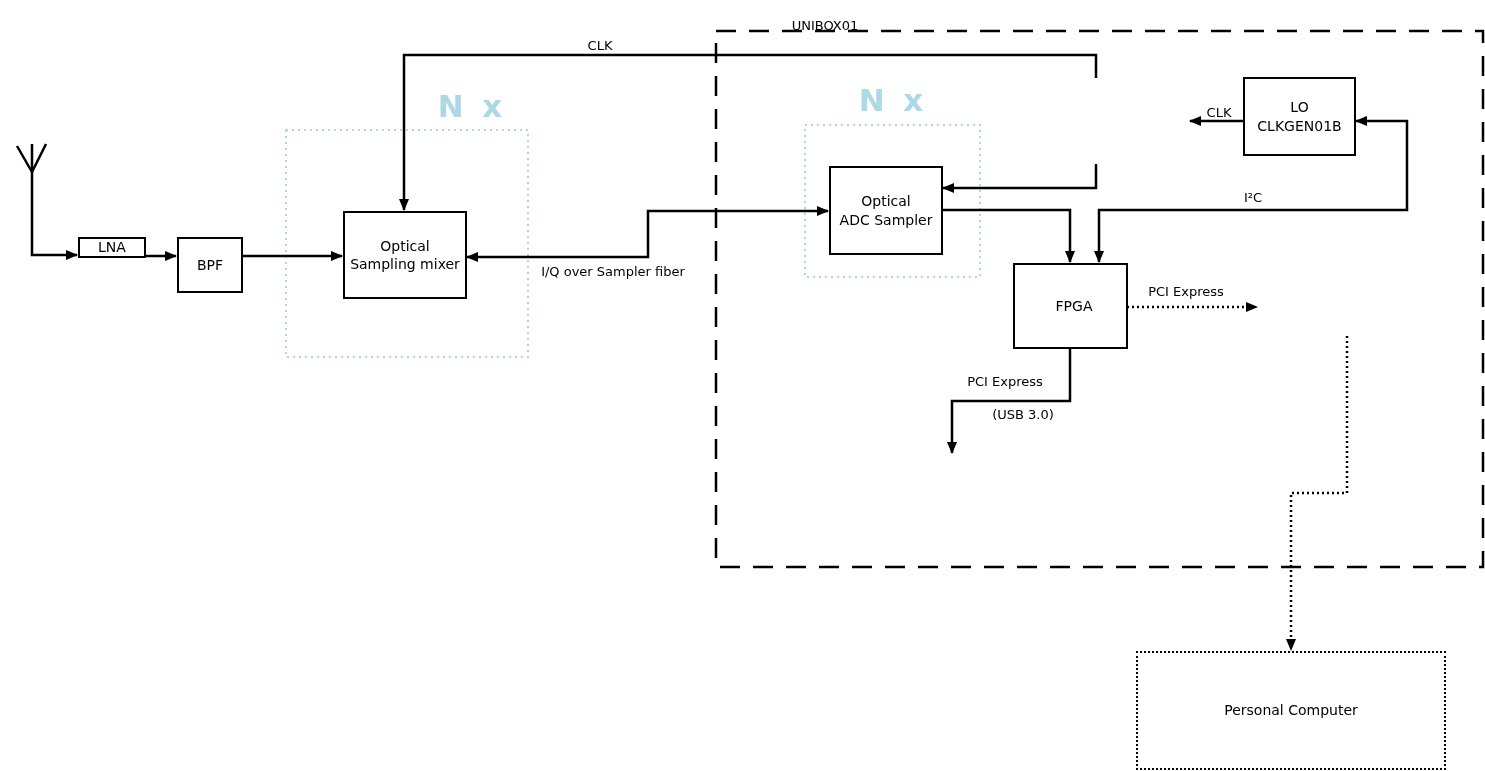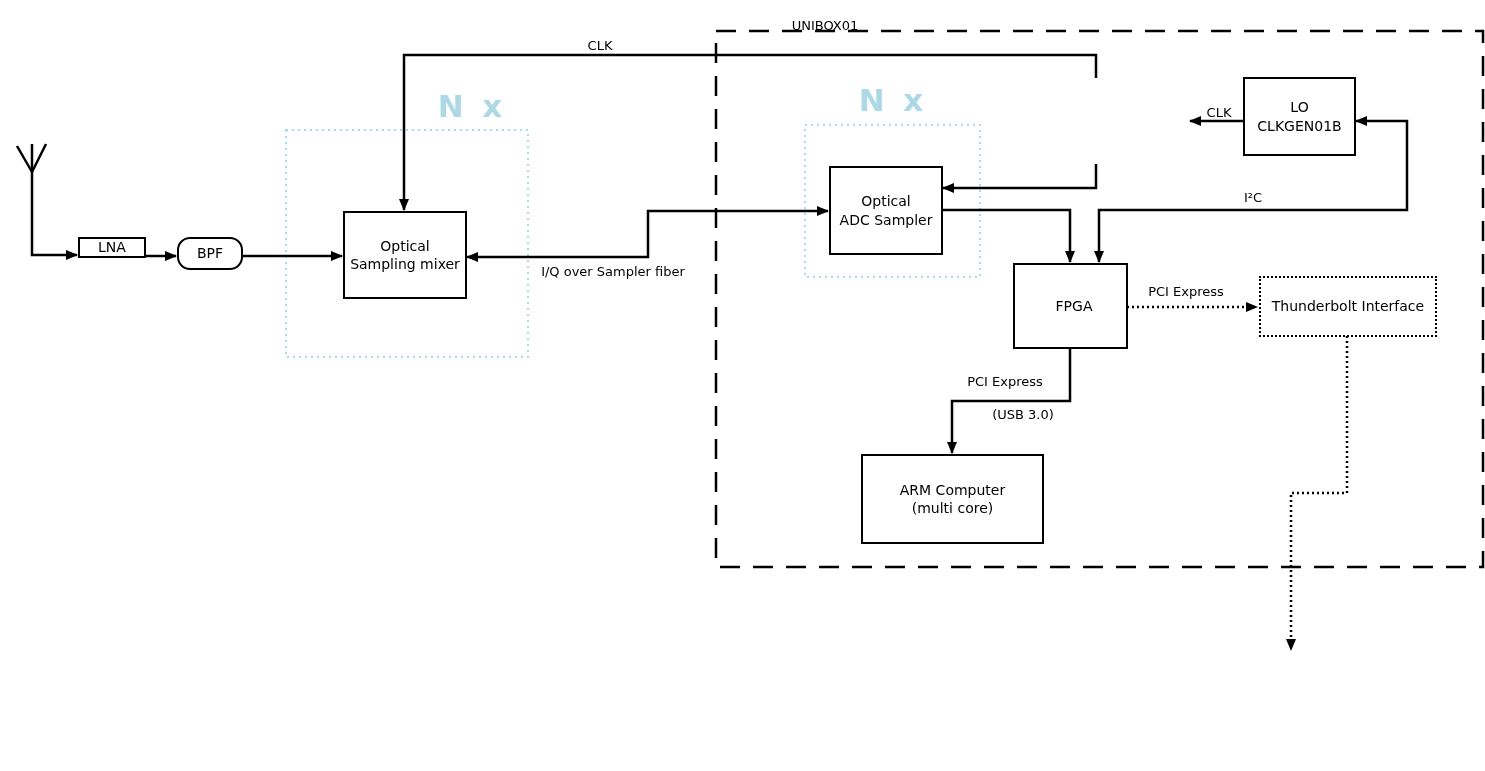--- a/index.html
+++ b/index.html
@@ -51,31 +51,29 @@
     <polyline points="942,210 1070,210 1070,262" fill="none" stroke="#000" stroke-width="2.5" marker-end="url(#arr)"></polyline>
     <polyline points="1356,121 1407,121 1407,210 1099,210 1099,262" fill="none" stroke="#000" stroke-width="2.5" marker-start="url(#arr)" marker-end="url(#arr)"></polyline>
     <polyline points="1243,121 1190,121" fill="none" stroke="#000" stroke-width="2.5" marker-end="url(#arr)"></polyline>
     <polyline points="1070,349 1070,401 952,401 952,453" fill="none" stroke="#000" stroke-width="2.5" marker-end="url(#arr)"></polyline>
 
     <polyline points="1127,307 1257,307" fill="none" stroke="#000" stroke-width="2.5" stroke-dasharray="2,3" marker-end="url(#arr)"></polyline>
     <polyline points="1347,336 1347,493 1291,493 1291,650" fill="none" stroke="#000" stroke-width="2.5" stroke-dasharray="2,3" marker-end="url(#arr)"></polyline>
   </svg>
 
   <div class="node" style="left:78px;top:237px;width:68px;height:21px;">LNA</div>
-  <div class="node" style="left:177px;top:237px;width:66px;height:33px;border-radius:13px;">BPF</div>
+  <div class="node" style="left:177px;top:237px;width:66px;height:56px;">BPF</div>
   <div class="node" style="left:343px;top:211px;width:124px;height:88px;">Optical
 Sampling mixer</div>
   <div class="node" style="left:829px;top:166px;width:114px;height:89px;">Optical
 ADC Sampler</div>
   <div class="node" style="left:1243px;top:77px;width:113px;height:79px;">LO
 CLKGEN01B</div>
   <div class="node" style="left:1013px;top:263px;width:115px;height:86px;padding-left:7px;">FPGA</div>
-  <div class="node" style="left:861px;top:454px;width:183px;height:90px;">ARM Computer
-(multi core)</div>
-  <div class="node dotted" style="left:1259px;top:276px;width:178px;height:61px;">Thunderbolt Interface</div>
+  <div class="node dotted" style="left:1136px;top:651px;width:310px;height:119px;">Personal Computer</div>
 
   <div class="elabel" style="left:825px;top:25px;">UNIBOX01</div>
   <div class="nx" style="left:470px;top:106px;">N x</div>
   <div class="nx" style="left:891px;top:100px;">N x</div>
 
   <div class="elabel" style="left:600px;top:45px;">CLK</div>
   <div class="elabel" style="left:613px;top:271px;">I/Q over Sampler fiber</div>
   <div class="elabel" style="left:1219px;top:112px;">CLK</div>
   <div class="elabel" style="left:1253px;top:197px;text-align:right;">I²C</div>
   <div class="elabel" style="left:1186px;top:291px;">PCI Express</div>

